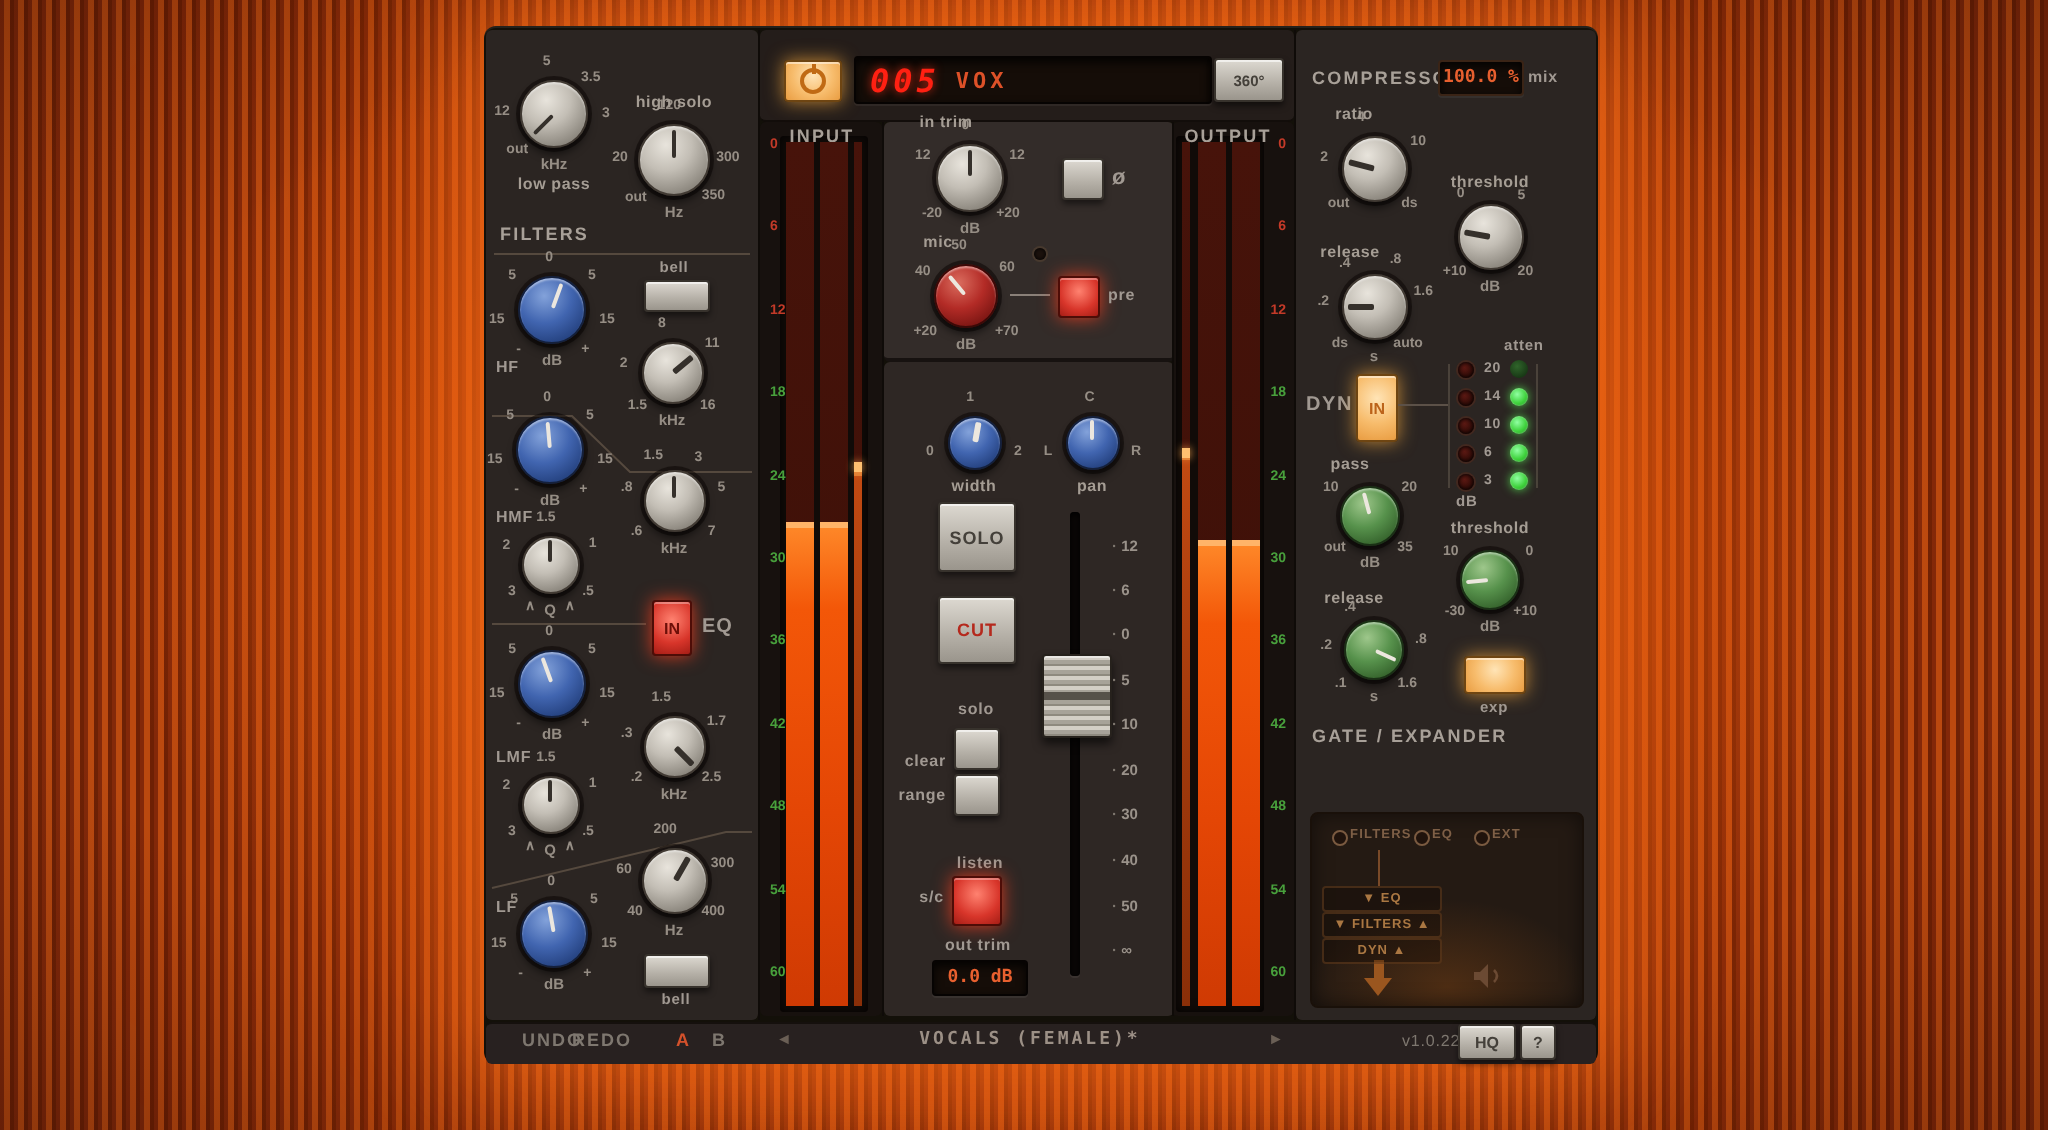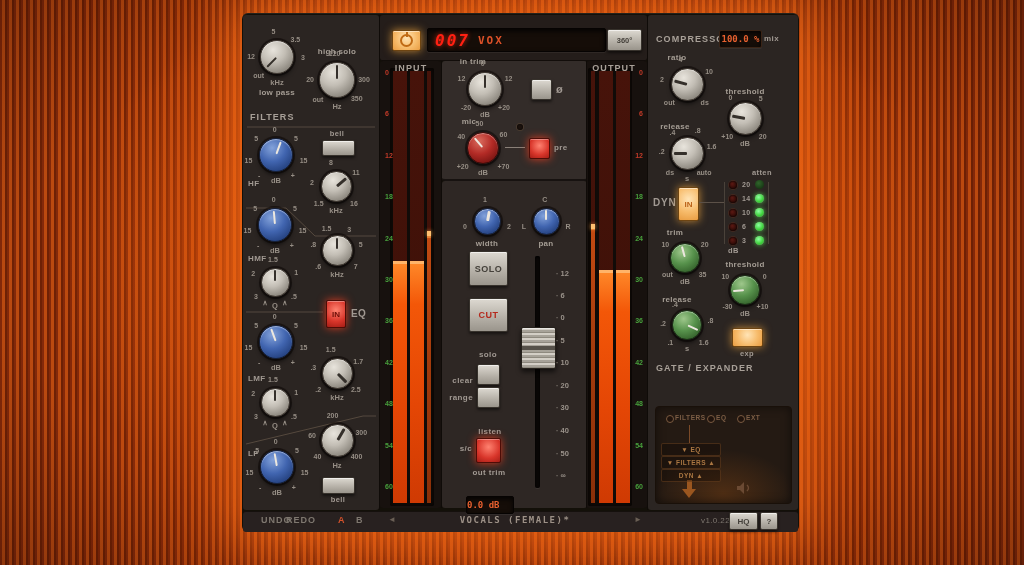--- a/index.html
+++ b/index.html
@@ -100,21 +100,21 @@
     <polyline points="3,298 80,298" fill="none" stroke="#55493e" stroke-width="1"></polyline>
     <polyline points="3,430 120,402 133,402" fill="none" stroke="#55493e" stroke-width="1"></polyline>
   </svg>
 
   <div class="pb alit" style="left:392px;top:30px;width:27px;height:19px;">
     <span style="width:9px;height:9px;border:2px solid #c06a14;border-radius:50%;position:relative;display:inline-block;">
       <i style="position:absolute;left:50%;top:-4px;width:2px;height:5px;background:#c06a14;margin-left:-1px;"></i>
     </span>
   </div>
   <div class="disp" style="left:427px;top:28px;width:170px;height:22px;padding-left:7px;gap:8px;">
-    <span class="seg7">007</span>
+    <span class="seg7">005</span>
     <span style="font:bold 11px 'DejaVu Sans Mono',monospace;color:#dd5128;letter-spacing:2px;">VOX</span>
   </div>
   <div class="pb g3" style="left:607px;top:29px;width:33px;height:20px;font-size:7.5px;">
     <span>360°</span>
   </div>
 
   <span class="lbl hdr" style="left:250px;top:112px;">FILTERS</span>
   <span class="lbl" style="left:248px;top:179px;">HF</span>
   <span class="lbl" style="left:248px;top:254px;">HMF</span>
   <span class="lbl" style="left:248px;top:374px;">LMF</span>
@@ -151,21 +151,21 @@
   </div>
   <span class="lbl ctr" style="left:488px;top:350px;">solo</span>
   <div class="pb g3" style="left:477px;top:364px;width:21px;height:19px;"></div>
   <span class="lbl" style="left:431px;top:376px;width:42px;text-align:right;">clear</span>
   <div class="pb g3" style="left:477px;top:387px;width:21px;height:19px;"></div>
   <span class="lbl" style="left:431px;top:393px;width:42px;text-align:right;">range</span>
   <span class="lbl ctr" style="left:490px;top:427px;">listen</span>
   <div class="pb rlit" style="left:476px;top:438px;width:23px;height:23px;"></div>
   <span class="lbl" style="left:434px;top:444px;width:38px;text-align:right;">s/c</span>
   <span class="lbl ctr" style="left:489px;top:468px;">out trim</span>
-  <div class="disp" style="left:466px;top:480px;width:46px;height:16px;margin-top:16px;">
+  <div class="disp" style="left:466px;top:480px;width:46px;height:16px;justify-content:center;">
     <span>0.0 dB</span>
   </div>
 
   <span class="lbl hdr" style="left:656px;top:34px;">COMPRESSOR</span>
   <div class="disp" style="left:719px;top:30px;width:41px;height:16px;justify-content:center;border-color:#3a2416;">
     <span>100.0 %</span>
   </div>
   <span class="lbl" style="left:764px;top:34px;">mix</span>
 
   <span class="lbl" style="left:653px;top:197px;font-size:10px;letter-spacing:.8px;">DYN</span>
@@ -475,21 +475,21 @@
         <div class="cap kgreen">
           <div class="rot" style="transform: rotate(-15deg);">
             <div class="ptr"></div>
           </div>
         </div>
         <span class="tick" style="left: -4.65965px; top: 1.23417px;">10</span>
         <span class="tick" style="left: 34.6596px; top: 1.23417px;">20</span>
         <span class="tick" style="left: -2.55249px; top: 31.368px;">out</span>
         <span class="tick" style="left: 32.5525px; top: 31.368px;">35</span>
         <span class="kunit" style="left: 15px; top: 38px;">dB</span>
-        <span class="klabel" style="left: 5px; top: -11px;">trim</span>
+        <span class="klabel" style="left: 5px; top: -11px;">pass</span>
       </div>
       <div class="knobw" style="left: 730px; top: 275px; width: 30px; height: 30px;">
         <div class="cap kgreen">
           <div class="rot" style="transform: rotate(-95deg);">
             <div class="ptr"></div>
           </div>
         </div>
         <span class="tick" style="left: -4.65965px; top: 1.23417px;">10</span>
         <span class="tick" style="left: 34.6596px; top: 1.23417px;">0</span>
         <span class="tick" style="left: -2.55249px; top: 31.368px;">-30</span>

